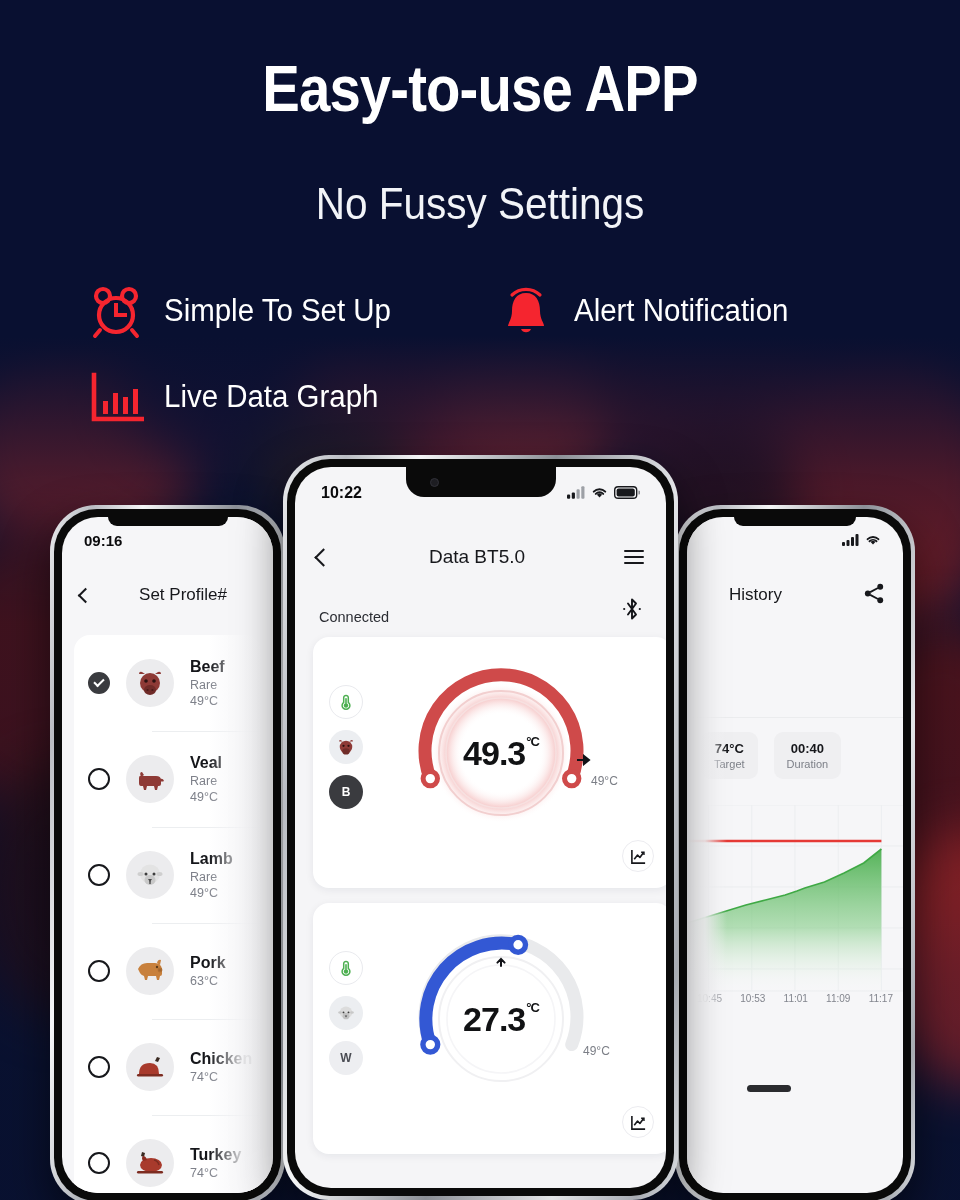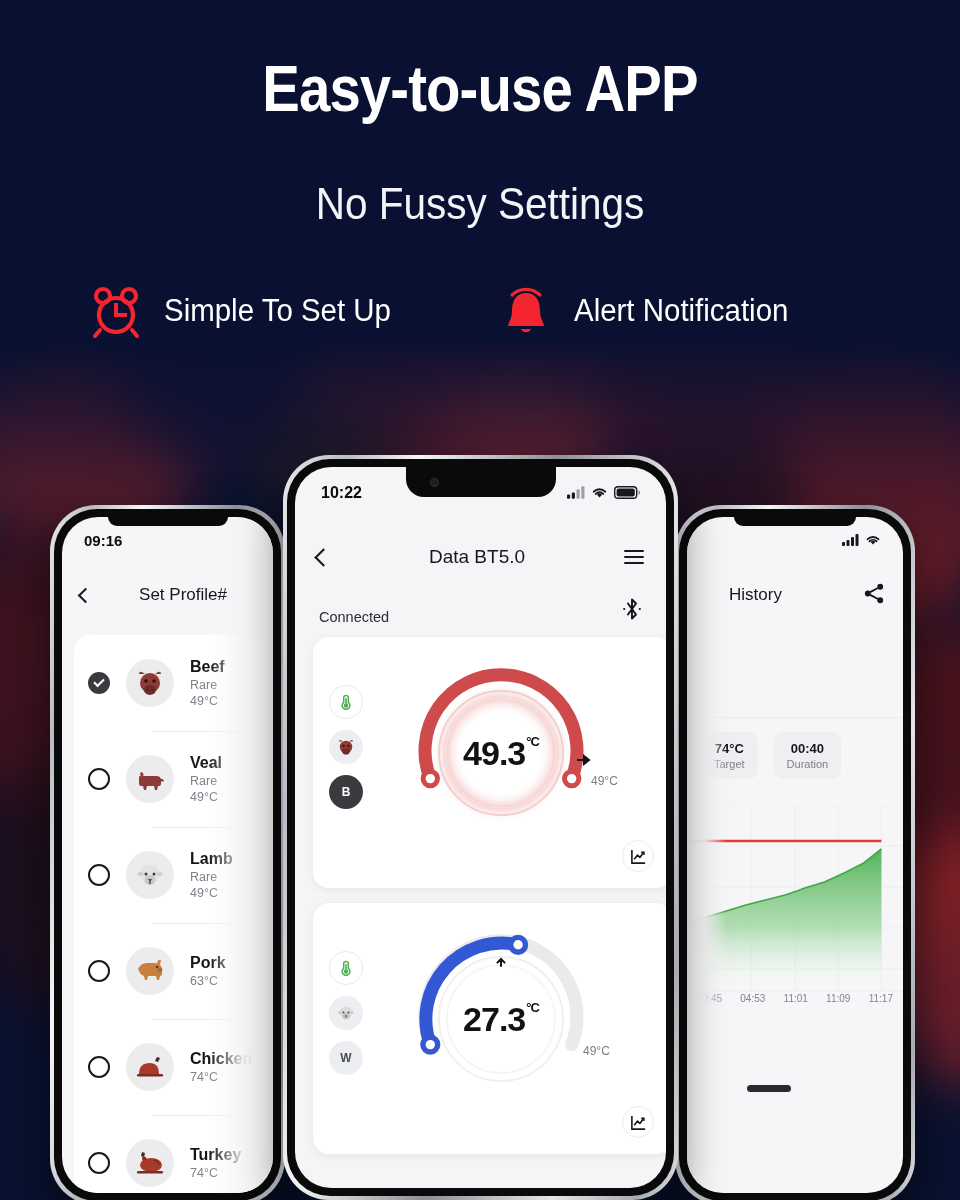--- a/index.html
+++ b/index.html
@@ -315,20 +315,32 @@
     <span class="feat-ico">
       <svg width="56" height="56" viewBox="0 0 56 56">
         <path d="M28 10 C18 10 14 18 14 28 C14 36 10 40 10 43 L46 43 C46 40 42 36 42 28 C42 18 38 10 28 10 Z" fill="#f5252f"></path>
         <path d="M23 46 a5.5 5.5 0 0 0 10 0 Z" fill="#f5252f"></path>
         <path d="M14 12 a20 20 0 0 1 28 0" fill="none" stroke="#f5252f" stroke-width="3.2" stroke-linecap="round"></path>
       </svg>
     </span>
     <span class="feat-label">Alert Notification</span>
   </div>
 
+  <div class="feature">
+    <span class="feat-ico">
+      <svg width="56" height="56" viewBox="0 0 56 56">
+        <path d="M6 6 L6 50 L54 50" fill="none" stroke="#f5252f" stroke-width="4.6" stroke-linecap="square"></path>
+        <rect x="15" y="32" width="5" height="13" fill="#f5252f"></rect>
+        <rect x="25" y="24" width="5" height="21" fill="#f5252f"></rect>
+        <rect x="35" y="28" width="5" height="17" fill="#f5252f"></rect>
+        <rect x="45" y="20" width="5" height="25" fill="#f5252f"></rect>
+      </svg>
+    </span>
+    <span class="feat-label">Live Data Graph</span>
+  </div>
 </div>
 
 <div class="phone" id="phone-left">
   <div class="phone-inner">
     <div class="screen">
       <div class="notch" style="width:120px;height:9px;"></div>
 
       <div class="statusbar">
         <span class="sb-time">09:16</span>
       </div>
@@ -530,21 +542,21 @@
 
           <path d="M0 118 L20 112 L40 106 L60 100 L80 95 L100 90 L112 86 L120 83 L140 77 L160 68 L180 58 L198 44 L198 186 L0 186 Z" fill="url(#areaGrad)"></path>
           <path d="M0 118 L20 112 L40 106 L60 100 L80 95 L100 90 L112 86 L120 83 L140 77 L160 68 L180 58 L198 44" fill="none" stroke="#3fa945" stroke-width="1.6"></path>
 
           <line x1="0" y1="36" x2="198" y2="36" stroke="#e53935" stroke-width="2.4"></line>
         </svg>
       </div>
 
       <div id="hist-axis">
         <span>10:45</span>
-        <span>04:53</span>
+        <span>10:53</span>
         <span>11:01</span>
         <span>11:09</span>
         <span>11:17</span>
       </div>
 
       <div id="home-indicator"></div>
 
       <div class="occl" style="left:0;top:0;width:40px;height:100%;transform:scaleX(-1);"></div>
     </div>
   </div>

